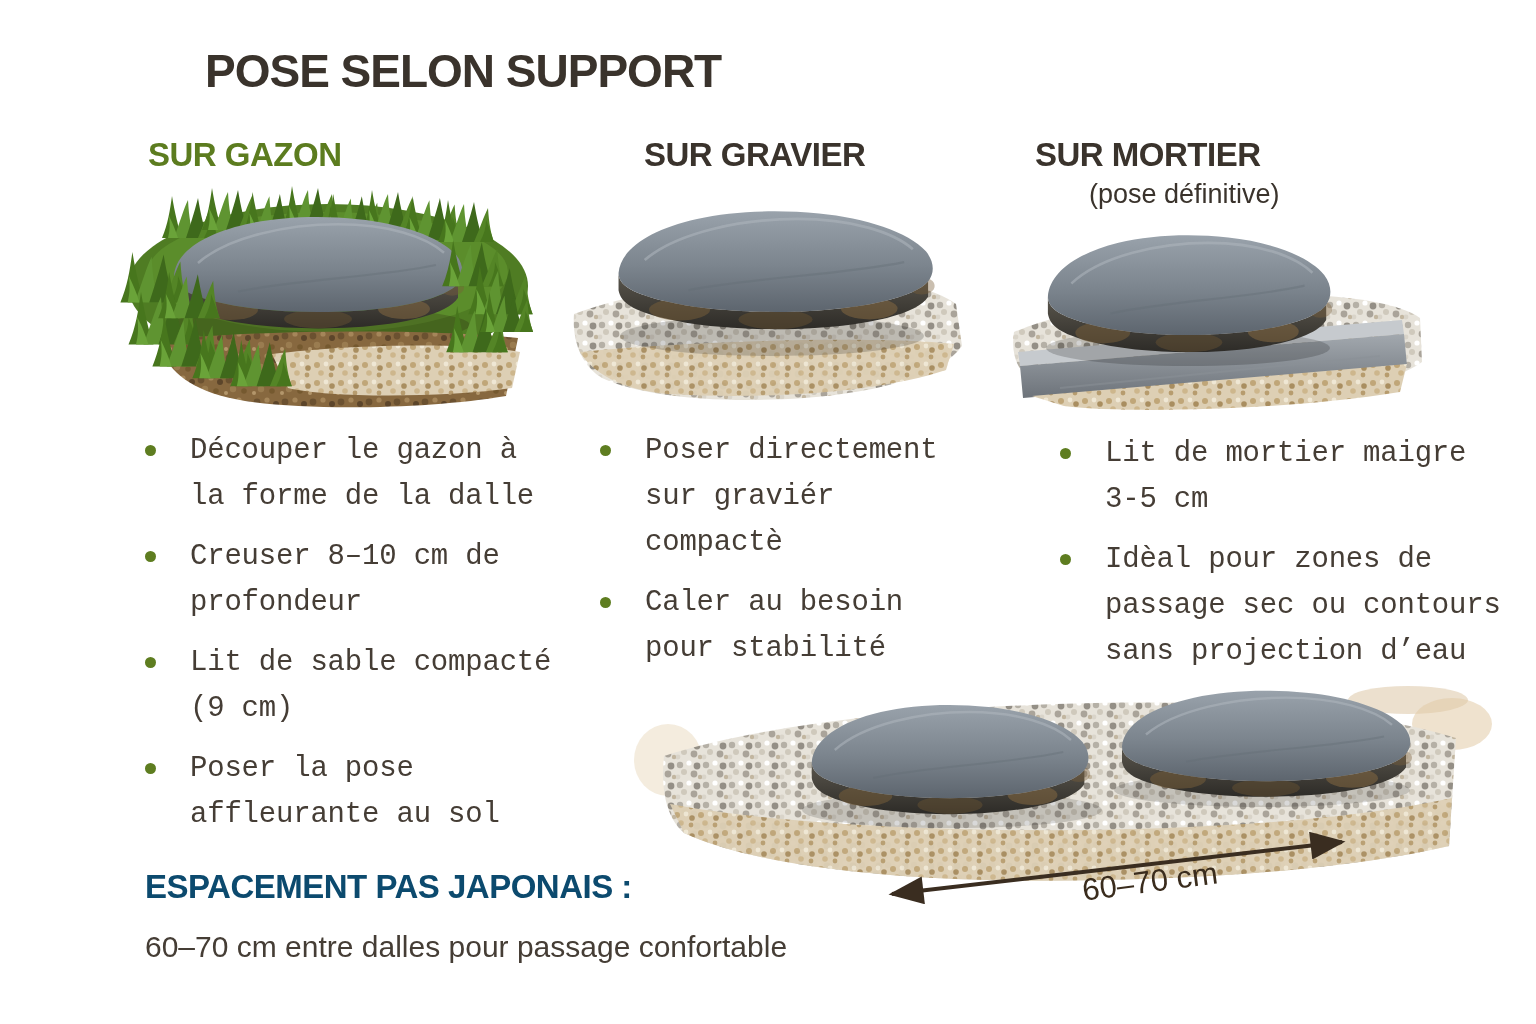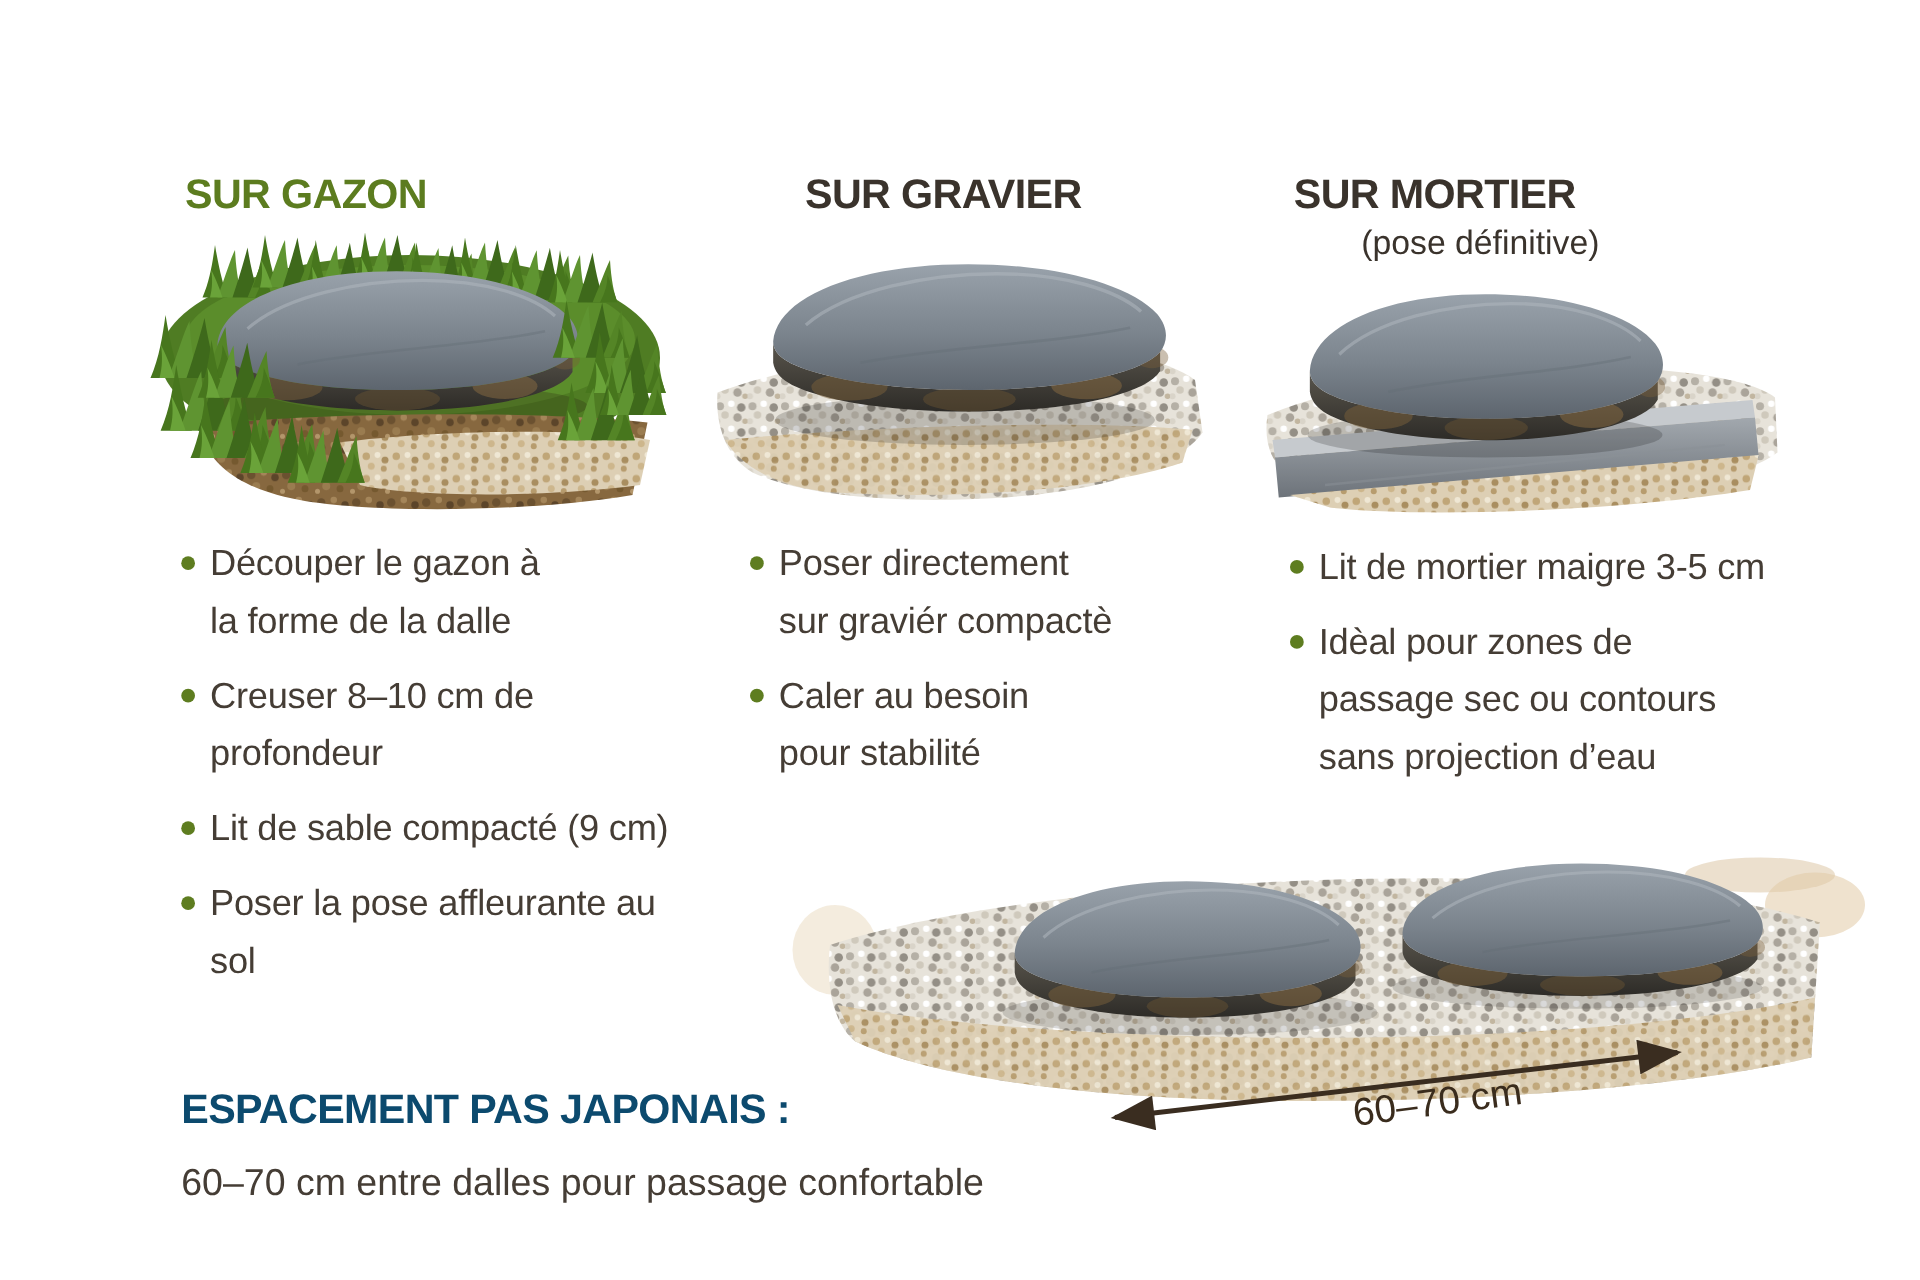--- a/index.html
+++ b/index.html
@@ -12,22 +12,22 @@
   .h{position:absolute;top:136px;margin:0;font-size:33px;font-weight:700;
      letter-spacing:-0.5px;color:#3a332c;white-space:nowrap;}
   .h-gazon{left:148px;color:#5c7c1f;}
   .h-gravier{left:644px;}
   .h-mortier{left:1035px;}
   .sub{position:absolute;left:1089px;top:179px;font-size:27px;color:#3a332c;}
 
   .list{position:absolute;list-style:none;margin:0;padding:0;}
   .list1{left:145px;top:428px;width:420px;}
   .list2{left:600px;top:428px;width:380px;}
-  .list3{left:1032px;top:431px;width:450px;}
-  .item{display:flex;gap:12px;margin:0 0 14px 0;}
+  .list3{left:1060px;top:431px;width:450px;}
+  .item{display:flex;gap:34px;margin:0 0 14px 0;font-family:Liberation Mono, monospace;}
   .dot{flex:0 0 auto;width:11px;height:11px;border-radius:50%;background:#5e7d20;margin-top:17px;}
   .txt{font-size:29px;line-height:46px;color:#453d35;white-space:pre-line;letter-spacing:-0.2px;}
 
   .foot-head{position:absolute;left:145px;top:868px;font-size:33px;font-weight:700;
              letter-spacing:-0.5px;color:#0c4a6e;}
   .foot-text{position:absolute;left:145px;top:930px;font-size:30px;color:#453d35;}
   .arrow-label{position:absolute;left:1052px;top:864px;width:196px;text-align:center;
                font-size:31px;color:#3a2c1d;transform:rotate(-7.5deg);}
 </style>
 </head>
@@ -165,20 +165,21 @@
       <path d="M670,804 C850,838 1250,842 1452,798 L1449,846 C1340,872 1150,884 985,880
                C866,877 745,862 684,833 Z" fill="url(#pTan)" opacity="0.95"></path>
       <ellipse cx="952" cy="810" rx="150" ry="18" fill="rgba(0,0,0,0.15)"></ellipse>
       <ellipse cx="1262" cy="790" rx="148" ry="17" fill="rgba(0,0,0,0.15)"></ellipse>
       <use href="#stone" transform="translate(806,700) scale(0.96,1.0)"></use>
       <use href="#stone" transform="translate(1116,686) scale(1.0,0.97)"></use>
       <path d="M892,894 L1342,842" stroke="#3a2d20" stroke-width="4" fill="none" marker-start="url(#ah)" marker-end="url(#ah)"></path>
     </g>
   </svg>
 
+  <h1 class="title">POSE SELON SUPPORT</h1>
 
   <h2 class="h h-gazon">SUR GAZON</h2>
   <h2 class="h h-gravier">SUR GRAVIER</h2>
   <h2 class="h h-mortier">SUR MORTIER</h2>
   <div class="sub">(pose définitive)</div>
 
   <ul class="list list1">
     <li class="item">
       <span class="dot"></span>
       <span class="txt">Découper le gazon à

